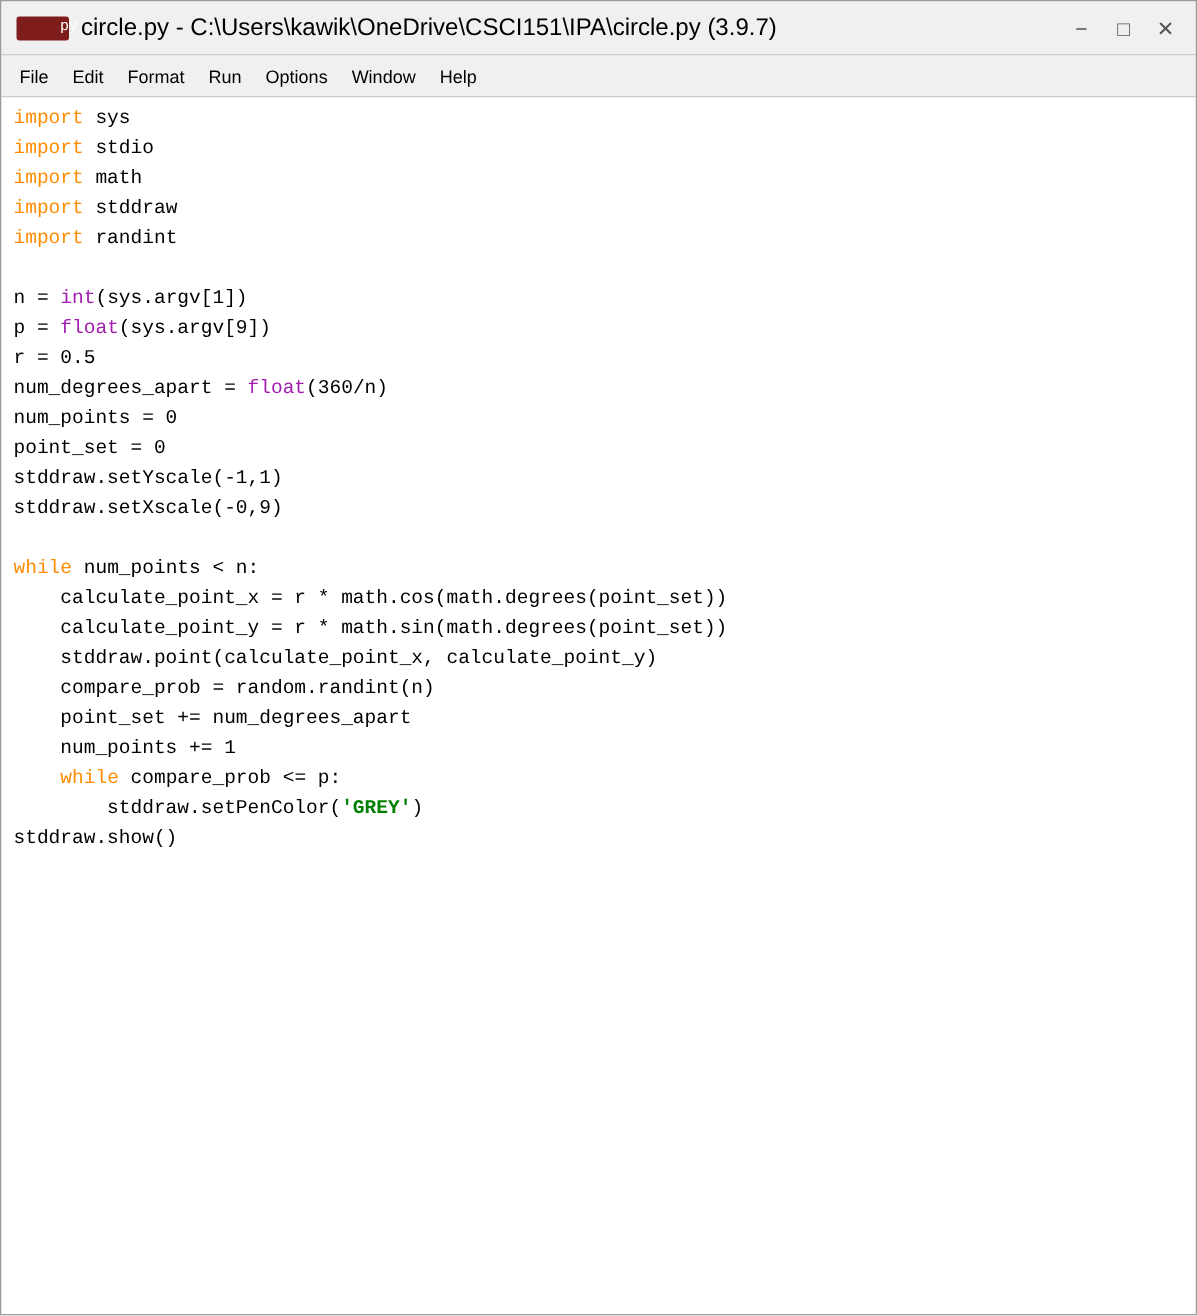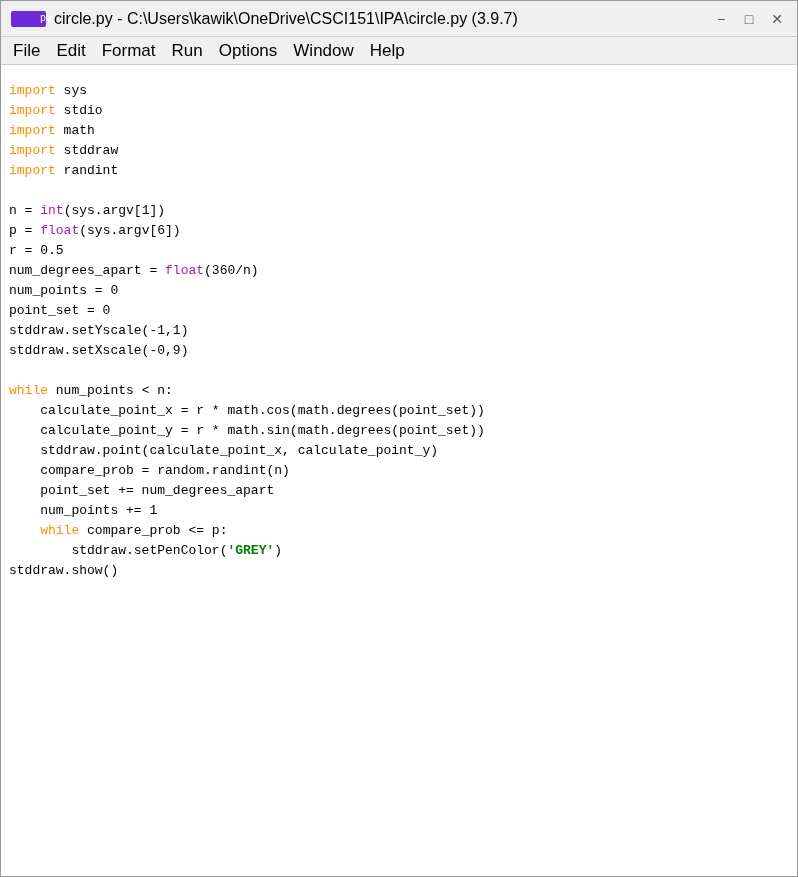--- a/index.html
+++ b/index.html
@@ -35,21 +35,21 @@
 
     .title-bar-left {
       display: flex;
       align-items: center;
       gap: 8px;
     }
 
     .title-icon {
       width: 16px;
       height: 16px;
-      background: #6d28d9;
+      background: #7f1d1d;
       border-radius: 2px;
       display: flex;
       align-items: center;
       justify-content: center;
       font-size: 10px;
       color: white;
       font-weight: normal;
       padding-left: 35px;
     }
 
@@ -83,32 +83,32 @@
       border-bottom: 1px solid #ccc;
       display: flex;
       align-items: center;
       padding: 2px 4px;
       height: 28px;
       flex-shrink: 0;
     }
 
     .menu-item {
       font-family: 'Segoe UI', Arial, sans-serif;
-      font-size: 17px;
+      font-size: 12px;
       padding: 3px 8px;
       cursor: pointer;
       color: #000;
       border-radius: 2px;
     }
 
     .editor-area {
       flex: 1;
       background: #ffffff;
       overflow: auto;
-      padding: 16px 8px;
+      padding: 4px 8px;
     }
 
     .code-line {
       white-space: pre;
       line-height: 1.5;
       font-family: 'Courier New', Courier, monospace;
       font-size: 13px;
       color: #000;
       min-height: 20px;
     }
@@ -155,21 +155,21 @@
     <div class="code-line"><span class="kw">import</span><span class="normal"> math</span></div>
 
     <div class="code-line"><span class="kw">import</span><span class="normal"> stddraw</span></div>
 
     <div class="code-line"><span class="kw">import</span><span class="normal"> randint</span></div>
 
     <div class="code-line">&nbsp;</div>
 
     <div class="code-line"><span class="normal">n = </span><span class="builtin">int</span><span class="normal">(sys.argv[1])</span></div>
 
-    <div class="code-line"><span class="normal">p = </span><span class="builtin">float</span><span class="normal">(sys.argv[6])</span></div>
+    <div class="code-line"><span class="normal">p = </span><span class="builtin">float</span><span class="normal">(sys.argv[9])</span></div>
 
     <div class="code-line"><span class="normal">r = 0.5</span></div>
 
     <div class="code-line"><span class="normal">num_degrees_apart = </span><span class="builtin">float</span><span class="normal">(360/n)</span></div>
 
     <div class="code-line"><span class="normal">num_points = 0</span></div>
 
     <div class="code-line"><span class="normal">point_set = 0</span></div>
 
     <div class="code-line"><span class="normal">stddraw.setYscale(-1,1)</span></div>

